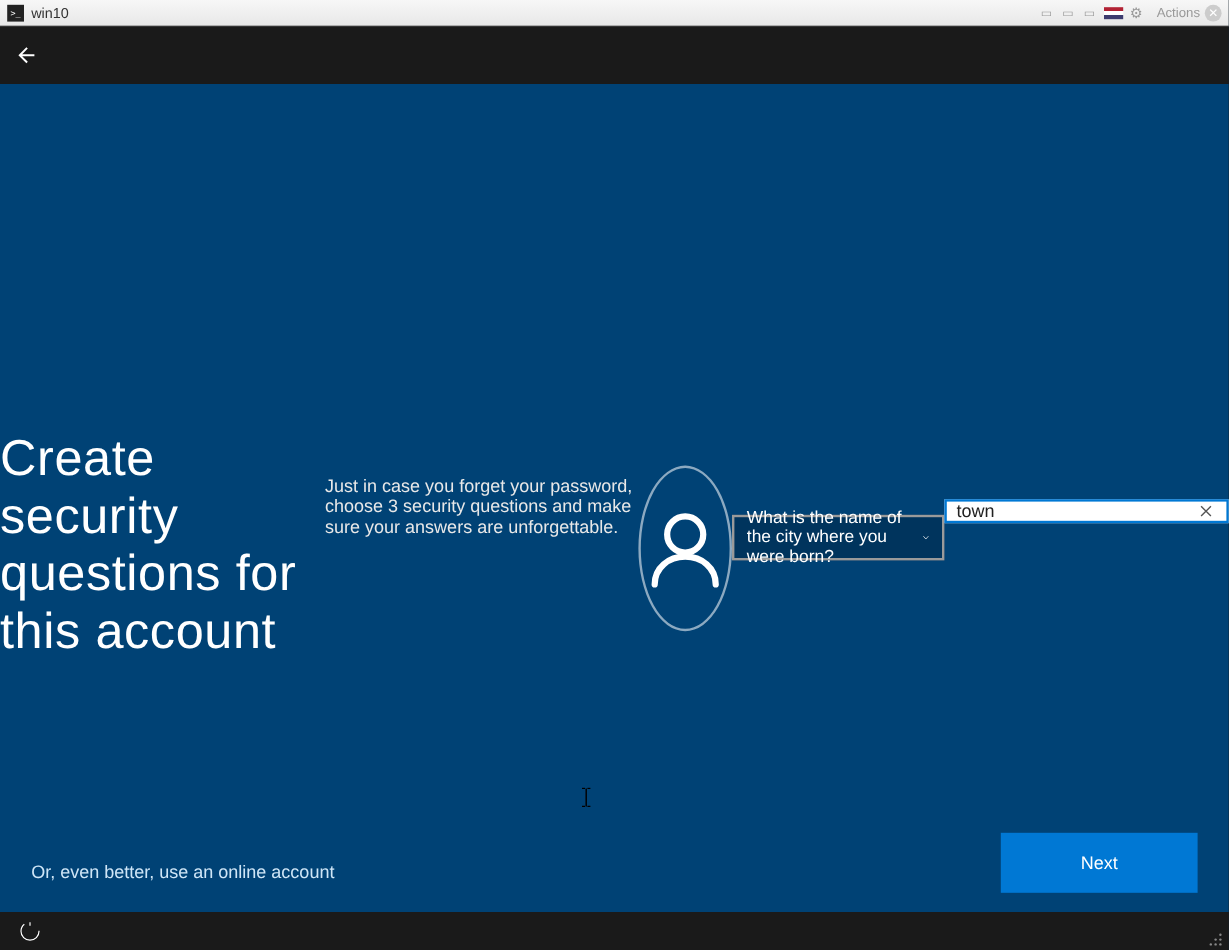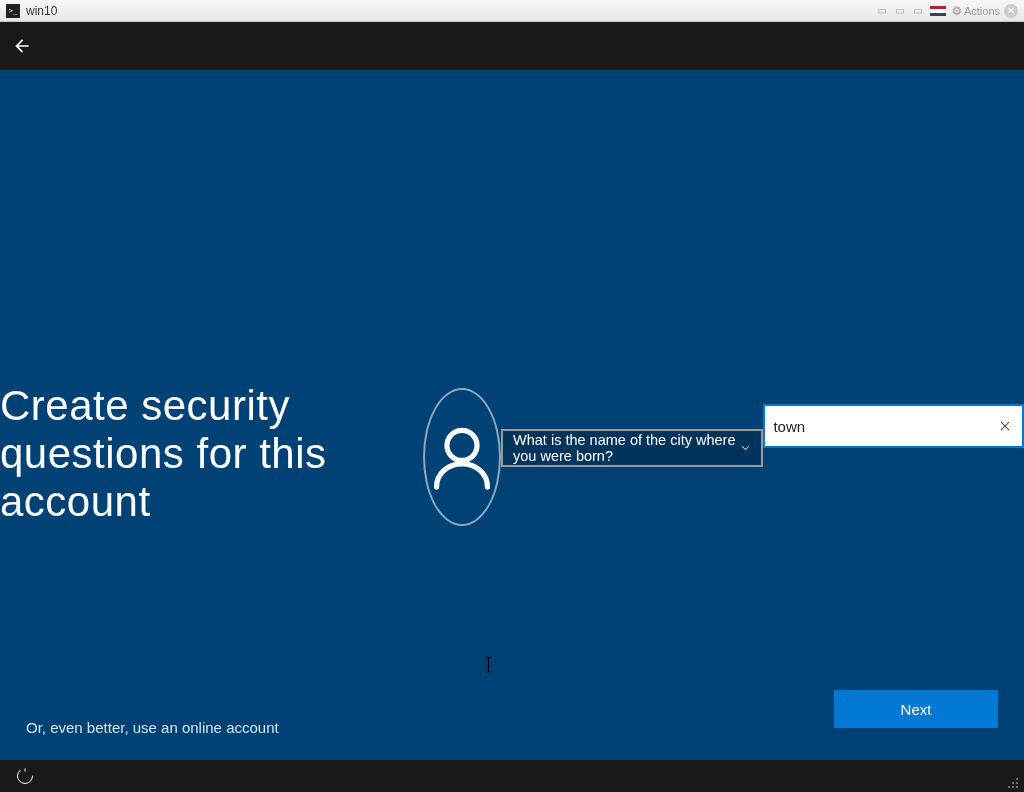--- a/index.html
+++ b/index.html
@@ -30,21 +30,21 @@
     .vm-titlebar .vm-icon::after { content: ">_"; color: #fff; font-size: 7px; font-family: monospace; }
     .vm-titlebar .spacer { flex: 1; }
     .vm-titlebar .vm-ctl {
       width: 16px; height: 14px;
       margin-left: 2px;
       display: flex; align-items: center; justify-content: center;
       font-size: 10px; color: #999;
     }
     .vm-titlebar .vm-flag { width: 16px; height: 10px; background: linear-gradient(#b22234 0 33%, #fff 33% 66%, #3c3b6e 66%); margin-left: 4px;}
     .vm-titlebar .vm-gear { width:14px; height:14px; margin-left:4px; display:flex; align-items:center; justify-content:center; color:#999; font-size:12px;}
-    .vm-titlebar .vm-actions-label { font-size: 11px; color: #999; margin-left: 0;}
+    .vm-titlebar .vm-actions-label { font-size: 11px; color: #999; margin-left: 10px;}
     .vm-titlebar .vm-closecircle { width:14px; height:14px; border-radius:50%; background:#ccc; color:#fff; margin-left:4px; display:flex;align-items:center;justify-content:center; font-size:10px;}
 
     
     .header {
       height: 48px;
       background: #1a1a1a;
       display: flex;
       align-items: center;
       position: relative;
     }
@@ -106,21 +106,21 @@
       cursor: pointer;
       font-size: 14.5px;
       color: #fff;
       justify-content: space-between;
     }
     .question-select svg { width: 16px; height: 16px; }
 
     .answer-wrap {
       margin-top: 22px;
       width: 470px;
-      height: 44px;
+      height: 20px;
       background: #fff;
       border: 2px solid #0078d4;
       display: flex;
       align-items: center;
       padding: 0 8px;
     }
     .answer-input {
       flex: 1;
       border: none;
       outline: none;
@@ -140,22 +140,22 @@
       position: absolute;
       left: 26px;
       bottom: 24px;
       color: #cfe6f7;
       font-size: 15px;
       cursor: pointer;
     }
     .next-btn {
       position: absolute;
       right: 26px;
-      bottom: 32px;
-      width: 164px; height: 38px;
+      bottom: 16px;
+      width: 164px; height: 50px;
       background: #0078d4;
       color: #fff;
       font-size: 15px;
       display: flex;
       align-items: center;
       justify-content: center;
       cursor: pointer;
     }
 
     
@@ -206,20 +206,21 @@
 <div class="header">
   <div class="back-arrow">
     <svg viewBox="0 0 24 24">
       <path d="M20 11H7.8l5.6-5.6L12 4l-8 8 8 8 1.4-1.4L7.8 13H20z" fill="#fff"></path>
     </svg>
   </div>
 </div>
 
 <div class="main">
   <div class="title">Create security questions for this account</div>
+  <div class="subtitle">Just in case you forget your password, choose 3 security questions and make sure your answers are unforgettable.</div>
 
   <div class="avatar-circle">
     <svg viewBox="0 0 64 64">
       <circle cx="32" cy="22" r="13" fill="none" stroke="#fff" stroke-width="4.5"></circle>
       <path d="M10 58c0-12 10-20 22-20s22 8 22 20" fill="none" stroke="#fff" stroke-width="4.5" stroke-linecap="round"></path>
     </svg>
   </div>
 
   <div class="question-select">
     <span>What is the name of the city where you were born?</span>

